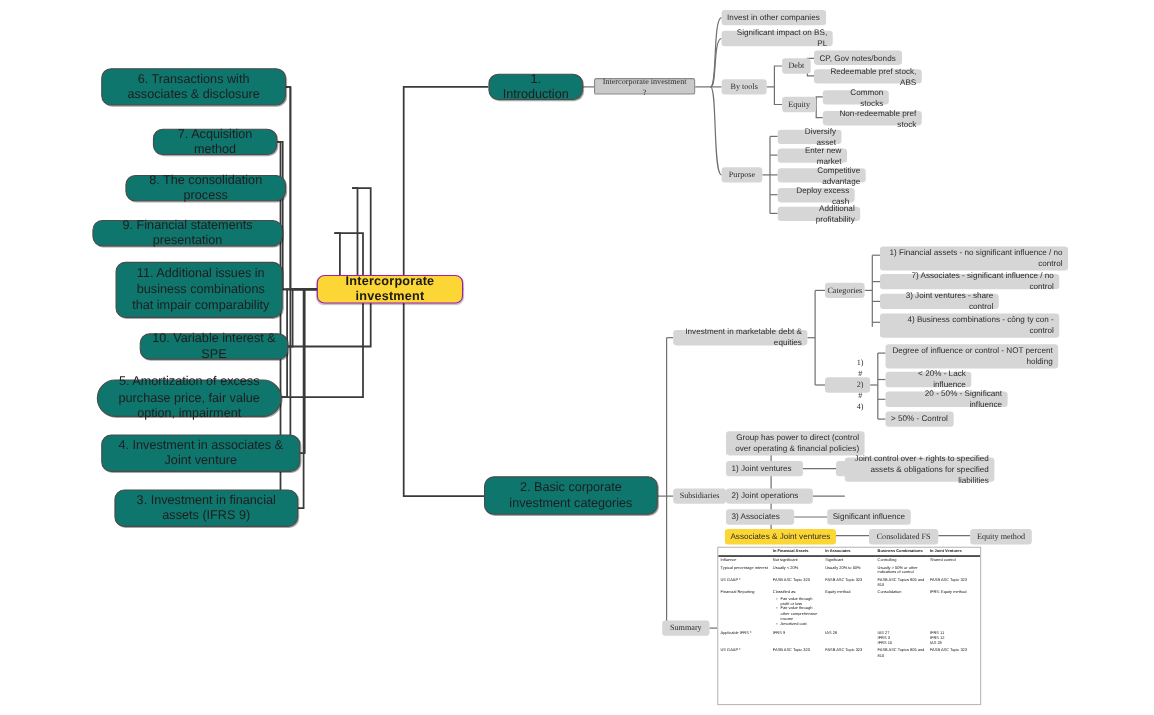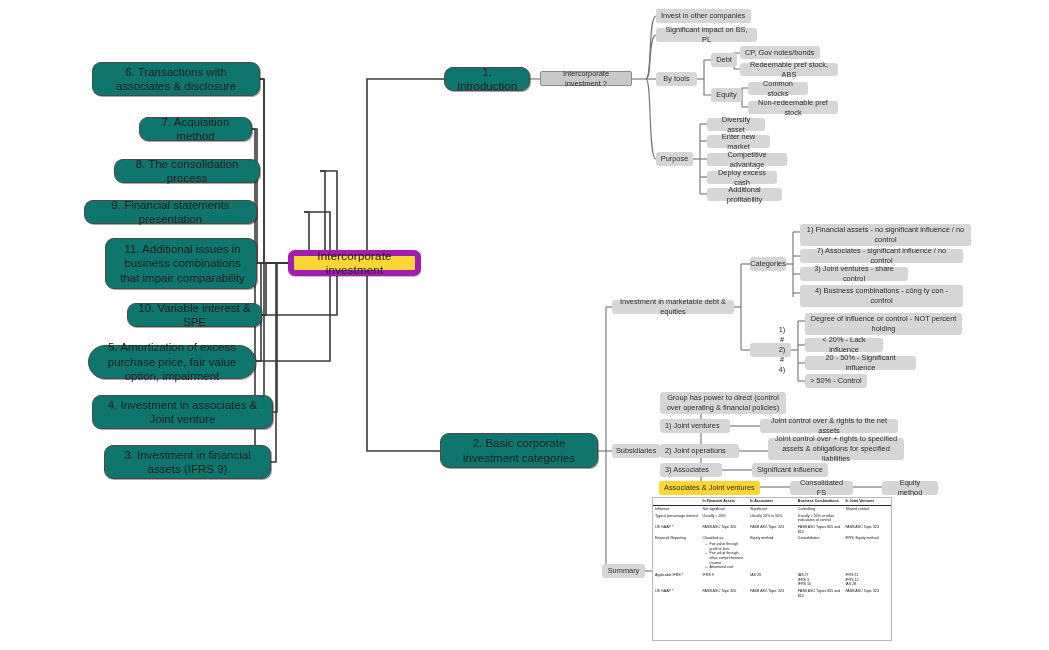--- a/index.html
+++ b/index.html
@@ -17,23 +17,23 @@
     box-sizing:border-box;
     display:flex;align-items:center;justify-content:center;
     text-align:center;
     line-height:1.25;
     white-space:normal;
   }
 
   
   .root{
     background:#FCD635;
-    border:6px solid #a21caf;
+    border:1px solid #a21caf;
     border-radius:7px;
-    font-weight:normal;
+    font-weight:bold;
     font-size:11.5px;
     letter-spacing:.2px;
     color:#1a1a1a;
     box-shadow:0 1px 1px rgba(0,0,0,.25);
   }
 
   
   .lvl1{
     background:#0f766e;
     border:1.6px solid #4a4a4a;
@@ -44,25 +44,25 @@
     box-shadow:1px 1px 0 rgba(0,0,0,.35);
   }
 
   
   .pill{
     background:#d6d6d6;
     border-radius:3px;
     font-size:7.4px;
     color:#2b2b2b;
     padding:2px 5px;
-    text-align:center;
+    text-align:right;
     justify-content:flex-start;
     line-height:1.35;
   }
-  .pill.center{justify-content:center;text-align:center;}
+  .pill.center{justify-content:center;text-align:center;font-family:Liberation Serif, serif;}
   .pill.sq{border-radius:2px;border:1px solid #8a8a8a;background:#c9c9c9;}
   .pill.hl{background:#FCD635;}
 
   
   .tbl-wrap{
     position:absolute;
     background:#ffffff;
     border:1px solid #b9b9b9;
     box-sizing:border-box;
     overflow:hidden;
@@ -361,21 +361,21 @@
   <div class="node pill" style="left:660px;top:419px;width:70px;height:14px;">
     <span>1) Joint ventures</span>
   </div>
   <div class="node pill" style="left:760px;top:419px;width:138px;height:14px;">
     <span>Joint control over &amp; rights to the net assets</span>
   </div>
 
   <div class="node pill" style="left:660px;top:444px;width:79px;height:14px;">
     <span>2) Joint operations</span>
   </div>
-  <div class="node pill" style="left:768px;top:438px;width:136px;height:22px;">
+  <div class="node pill" style="left:768px;top:416px;width:136px;height:22px;">
     <span>Joint control over + rights to specified assets &amp; obligations for specified liabilities</span>
   </div>
 
   <div class="node pill" style="left:660px;top:463px;width:62px;height:14px;">
     <span>3) Associates</span>
   </div>
   <div class="node pill" style="left:752px;top:463px;width:76px;height:14px;">
     <span>Significant influence</span>
   </div>
 

